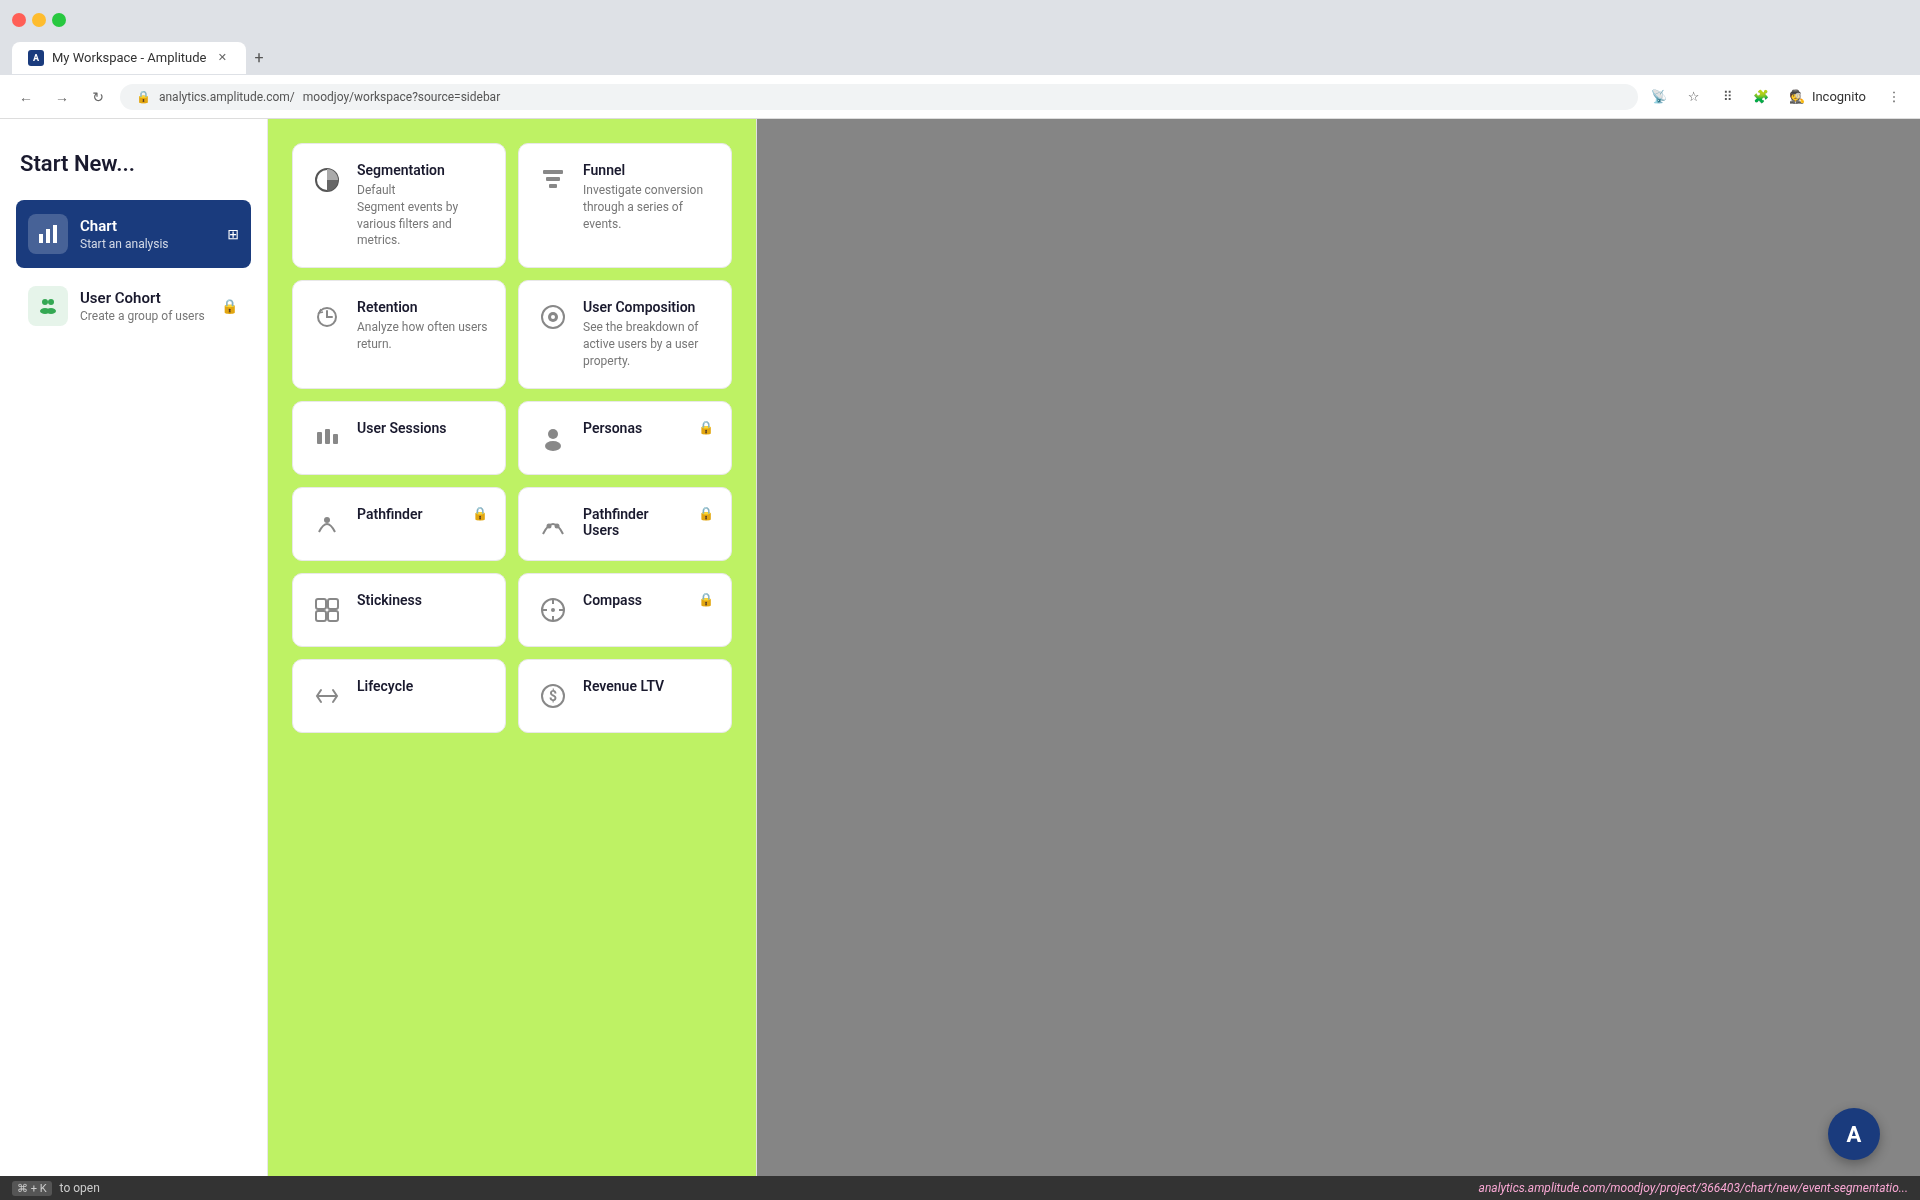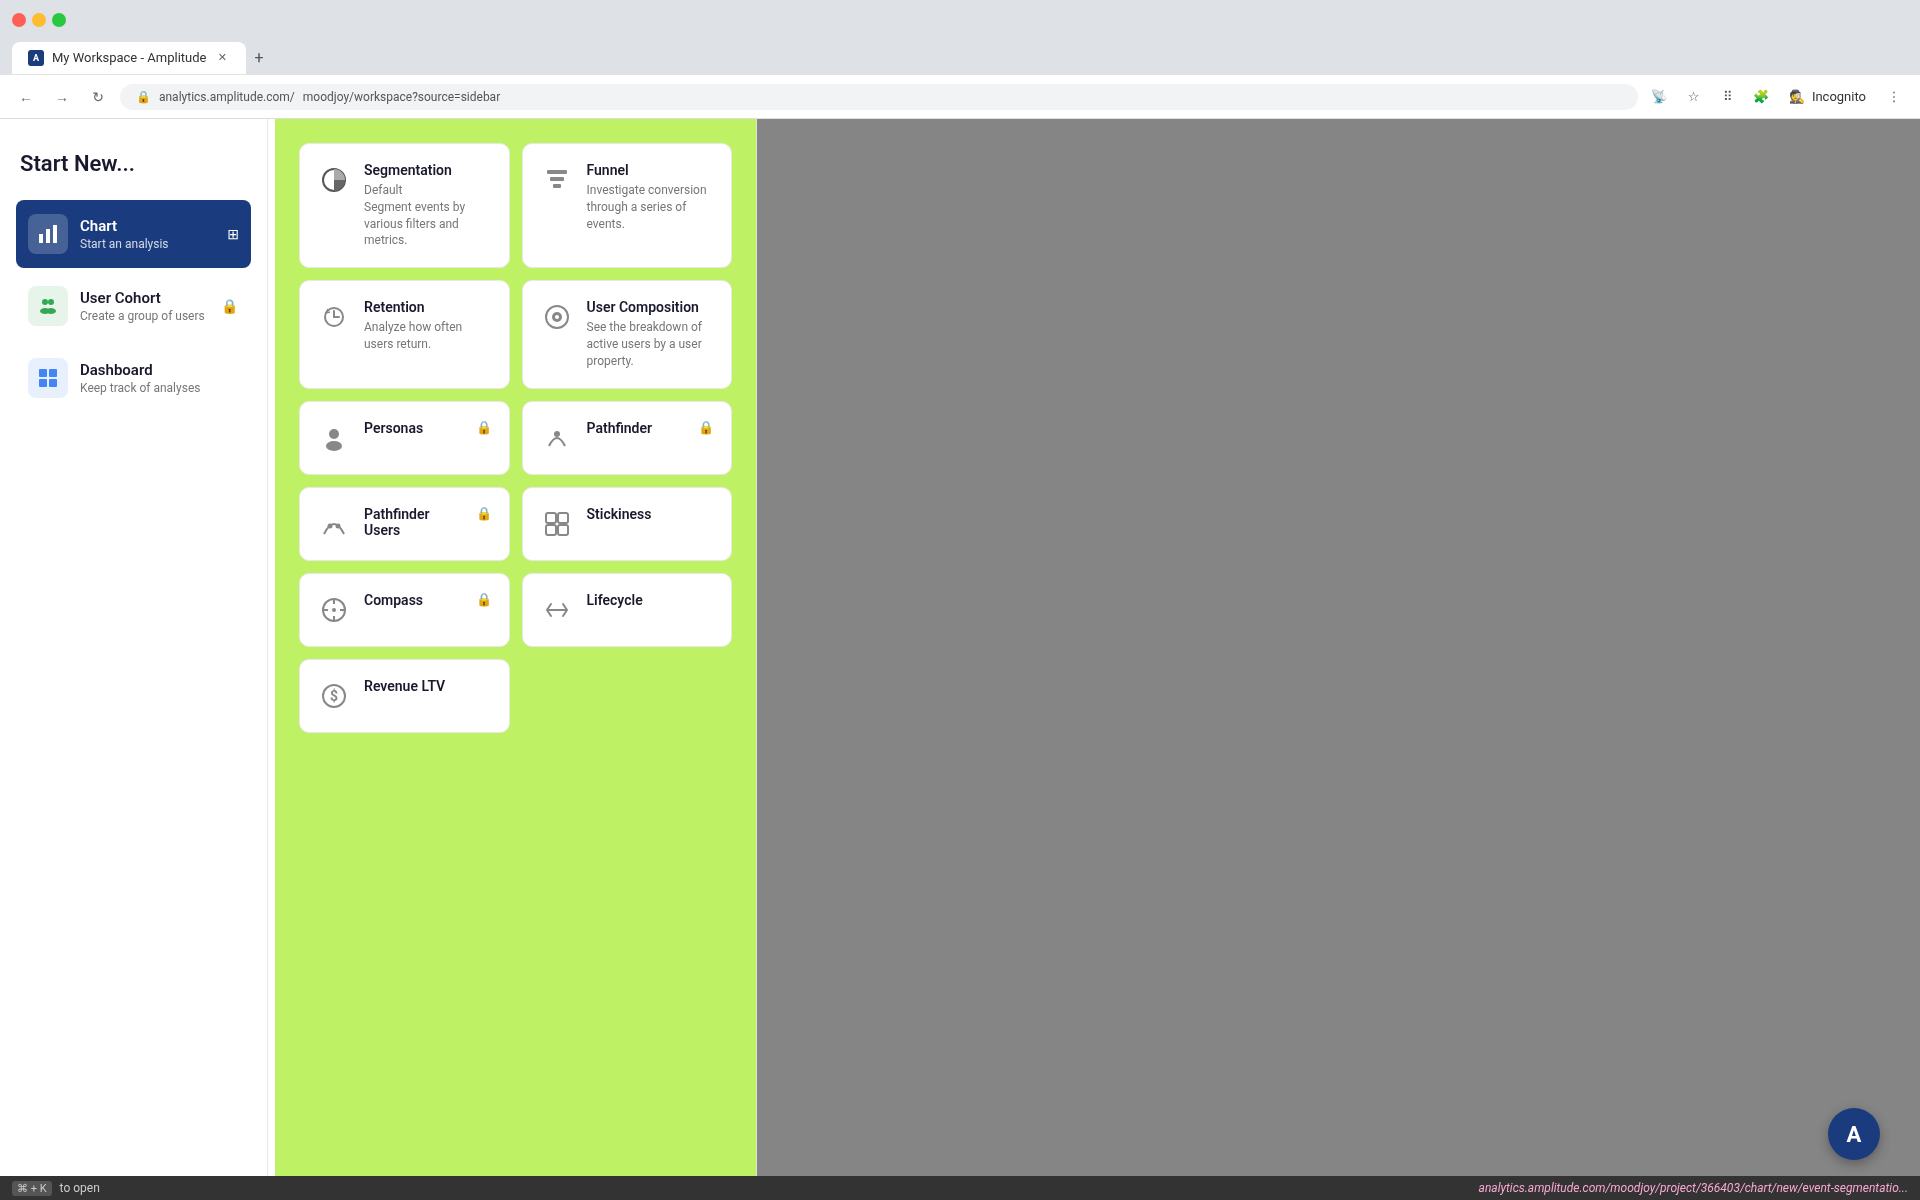--- a/index.html
+++ b/index.html
@@ -151,21 +151,20 @@
     .start-new-panel {
       background: #ffffff;
       width: 757px;
       height: 100%;
       position: absolute;
       left: 0;
       top: 0;
       z-index: 10;
       display: flex;
       border-right: 1px solid #e0e0e0;
-      gap: 7px;
     }
 
     
     .start-left {
       width: 268px;
       padding: 32px 16px 16px 16px;
       border-right: 1px solid #e8e8e8;
       background: #fff;
     }
     .start-title {
@@ -428,34 +427,20 @@
             <ellipse cx="15" cy="17" rx="5" ry="3" fill="#34a853"></ellipse>
           </svg>
         </div>
         <div class="left-item-text">
           <span class="left-item-title">User Cohort</span>
           <span class="left-item-sub">Create a group of users</span>
         </div>
         <span class="left-item-badge">🔒</span>
       </div>
 
-      <div class="left-item">
-        <div class="left-item-icon dash-icon">
-          <svg width="24" height="24" viewBox="0 0 24 24" fill="none">
-            <rect x="3" y="3" width="8" height="8" rx="1" fill="#4285f4"></rect>
-            <rect x="13" y="3" width="8" height="8" rx="1" fill="#4285f4"></rect>
-            <rect x="3" y="13" width="8" height="8" rx="1" fill="#4285f4"></rect>
-            <rect x="13" y="13" width="8" height="8" rx="1" fill="#4285f4"></rect>
-          </svg>
-        </div>
-        <div class="left-item-text">
-          <span class="left-item-title">Dashboard</span>
-          <span class="left-item-sub">Keep track of analyses</span>
-        </div>
-      </div>
     </div>
 
     <div class="start-right">
       <div class="grid-2col">
 
         <div class="grid-item">
           <div class="grid-item-icon">
             <svg width="28" height="28" viewBox="0 0 28 28" fill="none">
               <circle cx="14" cy="14" r="11" stroke="#555" stroke-width="2" fill="none"></circle>
               <path d="M14 14 L25 14 A11 11 0 0 0 14 3 Z" fill="#aaa"></path>
@@ -503,20 +488,33 @@
               <circle cx="14" cy="14" r="5" fill="#888"></circle>
               <circle cx="14" cy="14" r="2" fill="white"></circle>
             </svg>
           </div>
           <div class="grid-item-content">
             <span class="grid-item-title">User Composition</span>
             <span class="grid-item-sub">See the breakdown of active users by a user property.</span>
           </div>
         </div>
 
+        <div class="grid-item">
+          <div class="grid-item-icon">
+            <svg width="28" height="28" viewBox="0 0 28 28" fill="none">
+              <rect x="4" y="8" width="5" height="12" rx="1" fill="#888"></rect>
+              <rect x="12" y="5" width="5" height="15" rx="1" fill="#888"></rect>
+              <rect x="20" y="10" width="5" height="10" rx="1" fill="#888"></rect>
+            </svg>
+          </div>
+          <div class="grid-item-content">
+            <span class="grid-item-title">User Sessions</span>
+            <span class="grid-item-sub"></span>
+          </div>
+        </div>
 
         <div class="grid-item">
           <div class="grid-item-icon">
             <svg width="28" height="28" viewBox="0 0 28 28" fill="none">
               <circle cx="14" cy="10" r="5" fill="#888"></circle>
               <ellipse cx="14" cy="22" rx="8" ry="5" fill="#888"></ellipse>
             </svg>
           </div>
           <div class="grid-item-content">
             <span class="grid-item-title">Personas</span>

